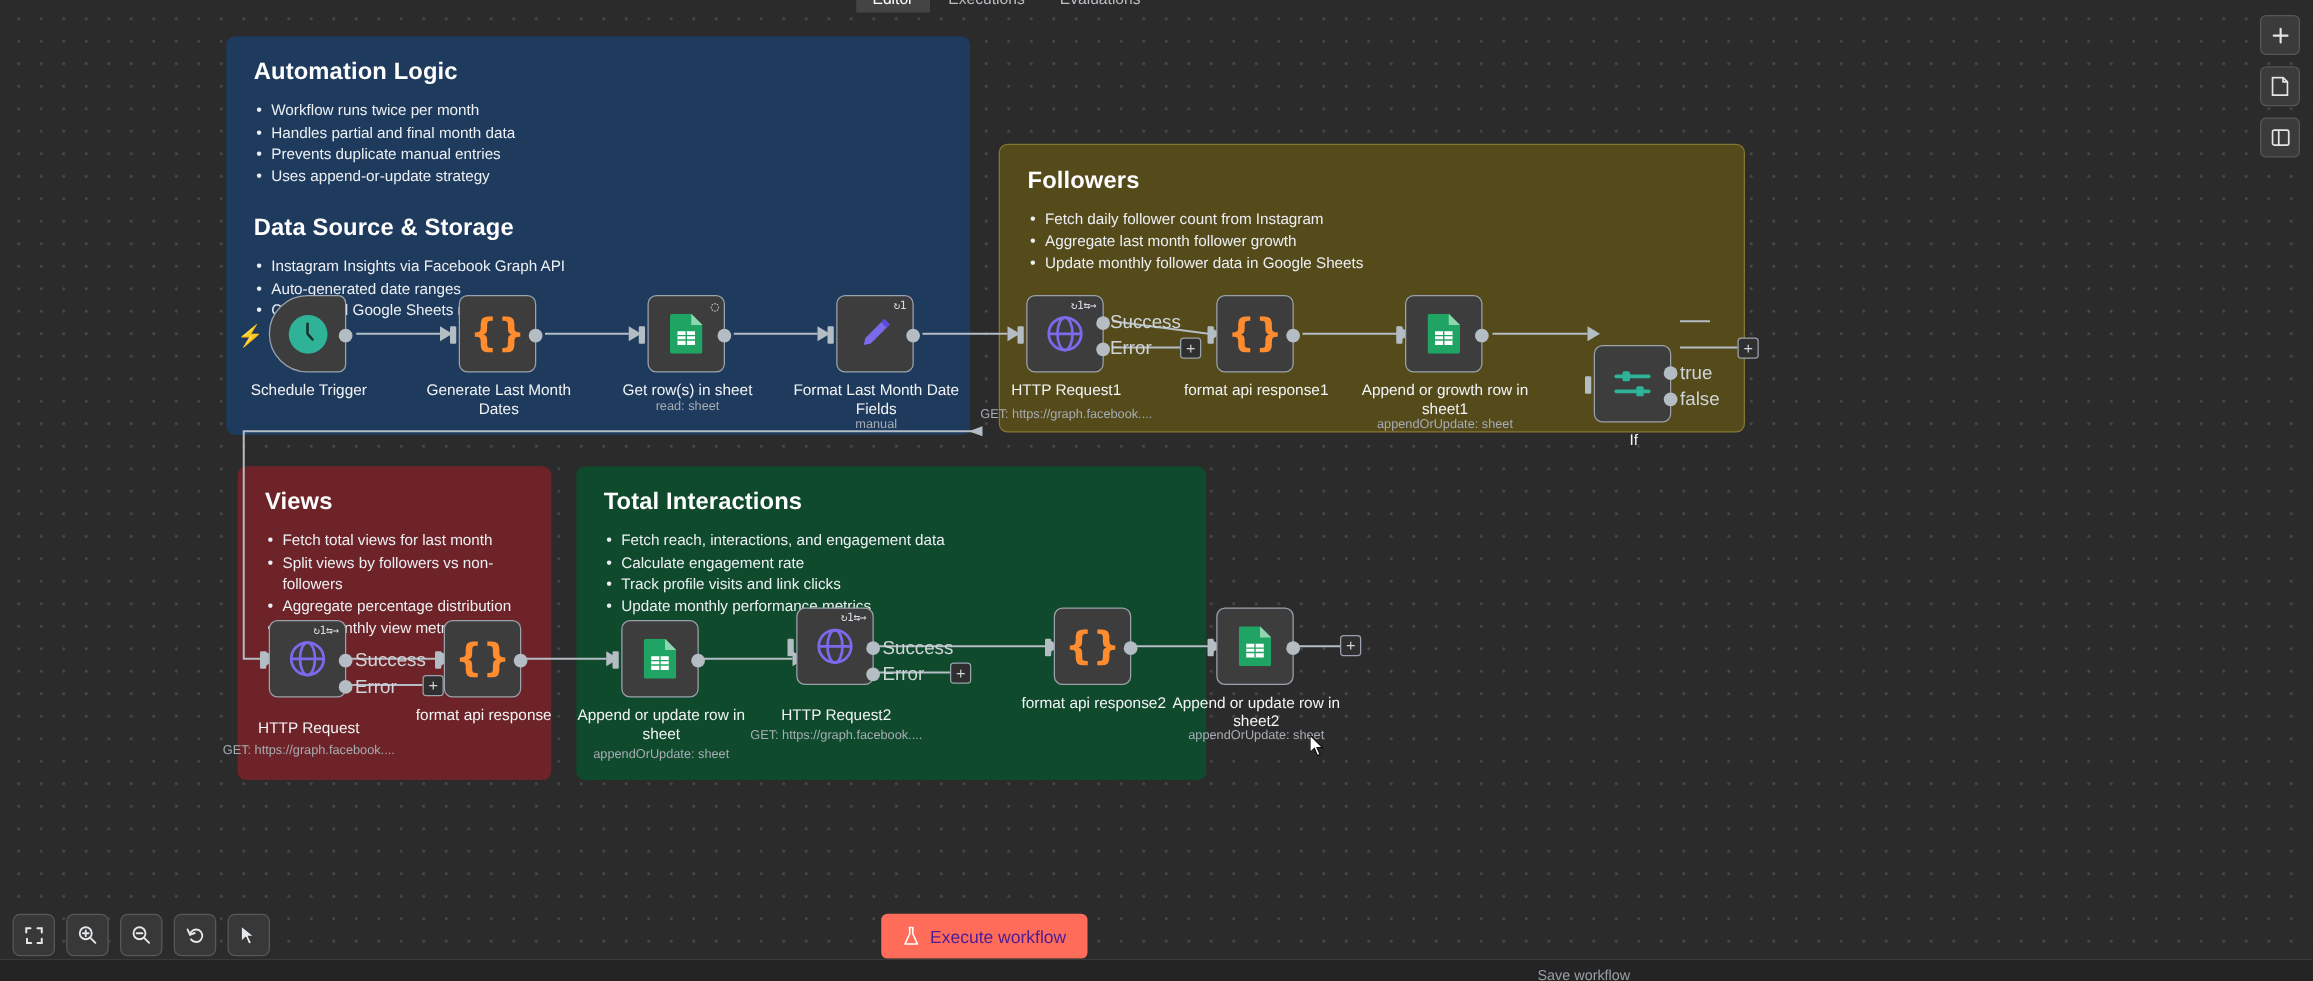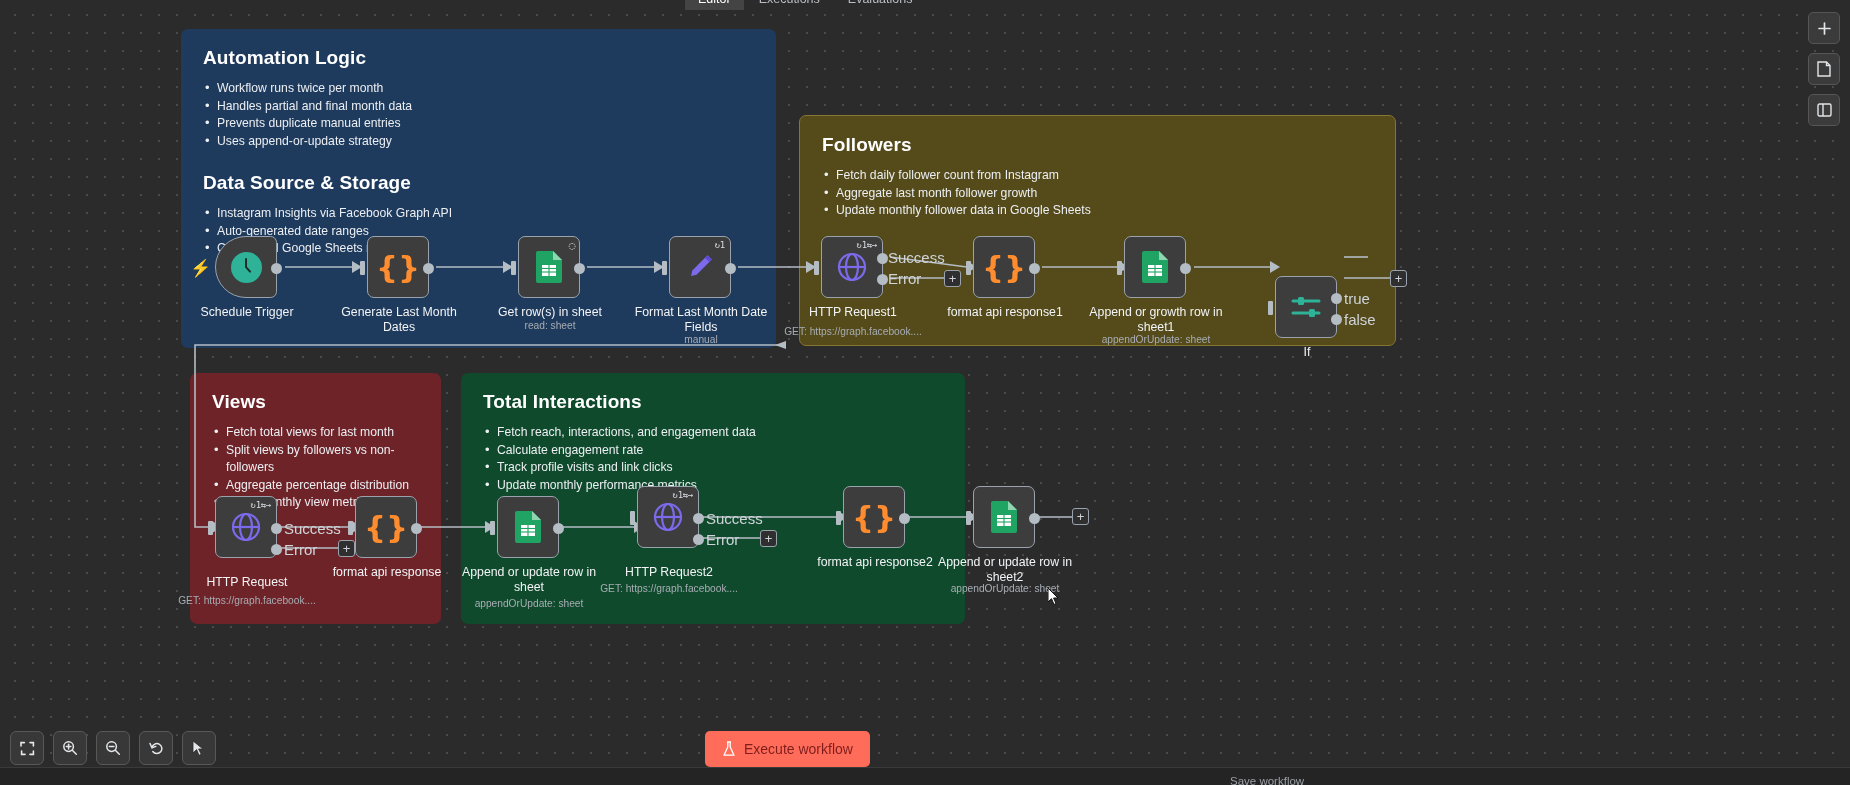--- a/index.html
+++ b/index.html
@@ -168,21 +168,21 @@
     color: #e4e7ea;
     font-size: 15px;
   }
 
   #execute-btn {
     position: absolute;
     left: 705px; bottom: 18px;
     height: 36px;
     background: #ff6d5a;
     border-radius: 5px;
-    color: #7f1d1d;
+    color: #4c1d95;
     font-size: 14px;
     display: flex; align-items: center; gap: 8px;
     padding: 0 17px;
   }
 
   
   #right-rail {
     position: absolute; right: 10px; top: 12px;
     display: flex; flex-direction: column; gap: 9px;
   }

